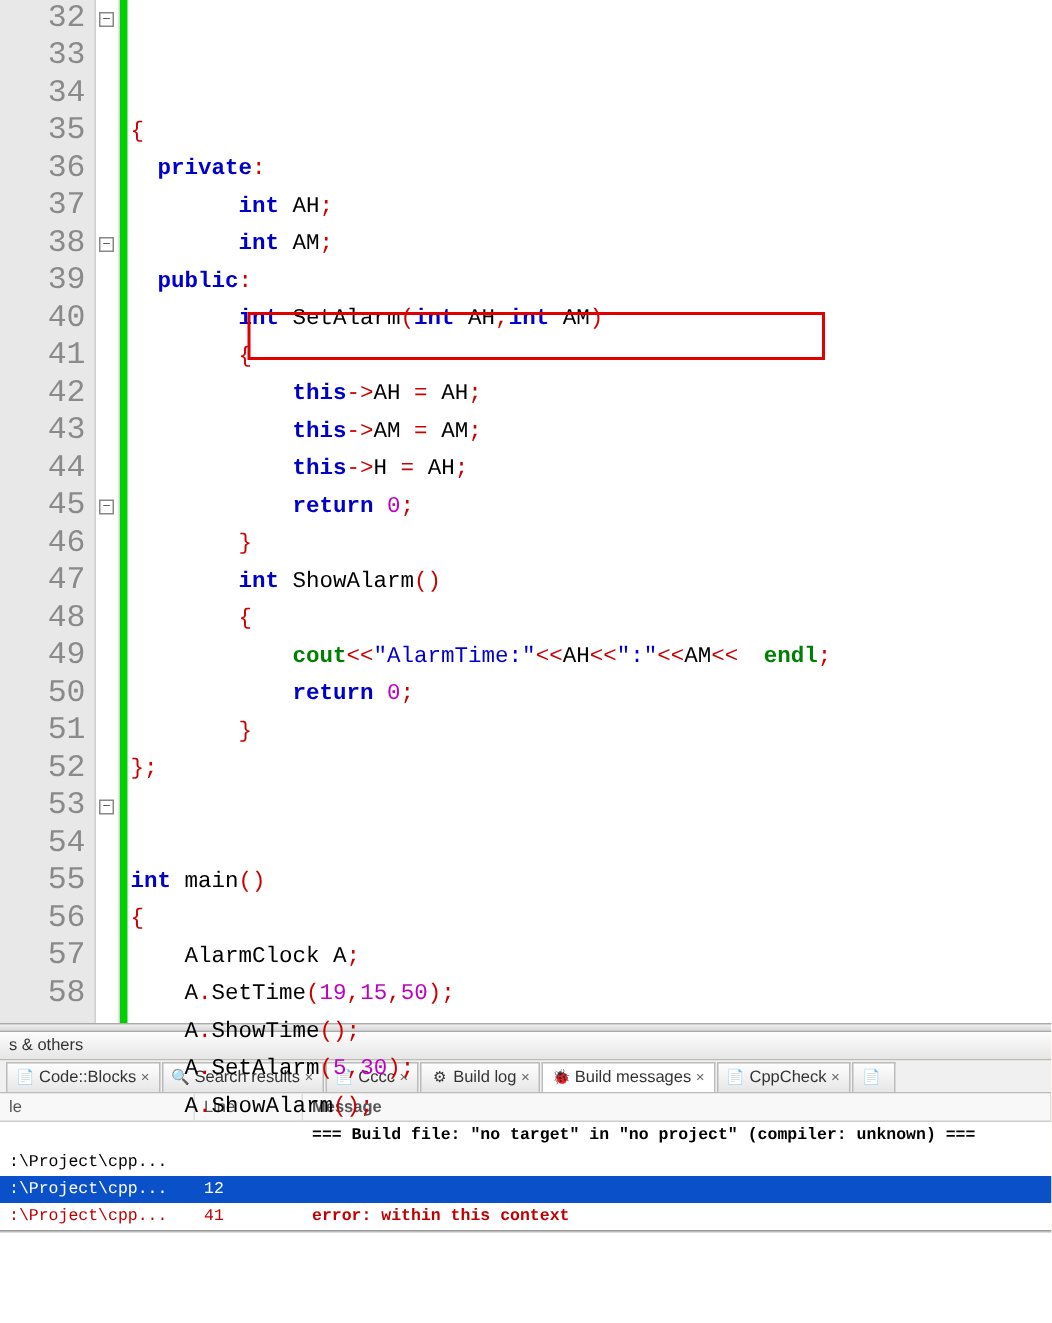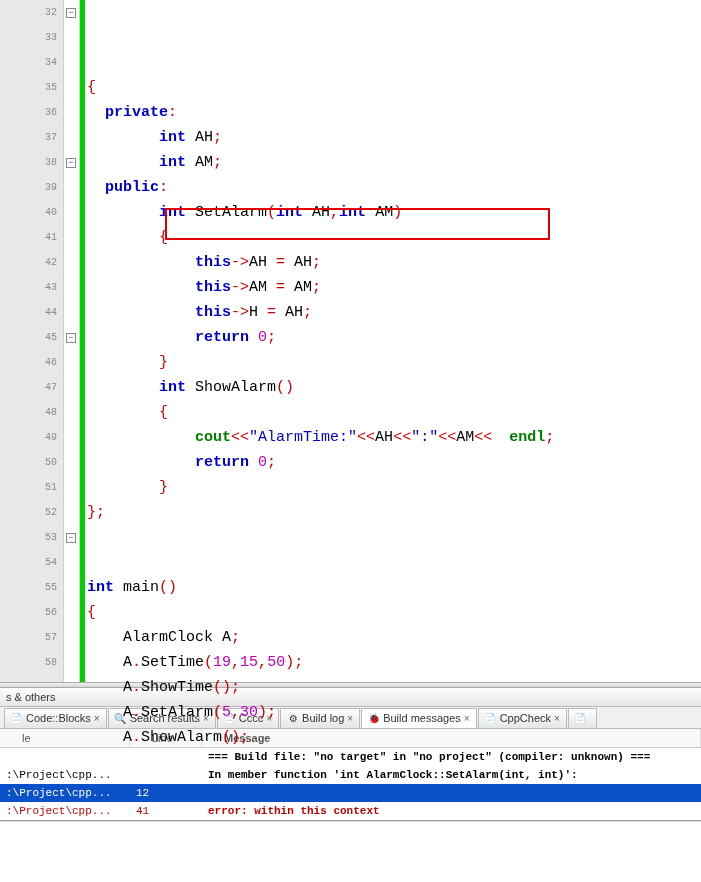--- a/index.html
+++ b/index.html
@@ -18,21 +18,21 @@
     background: #fff;
     position: relative;
   }
   .gutter {
     width: 64px;
     background: #e8e8e8;
     text-align: right;
     color: #8a8a8a;
     padding-right: 6px;
     line-height: 25px;
-    font-size: 10px;
+    font-size: 21px;
     border-right: 1px solid #d0d0d0;
     flex-shrink: 0;
   }
   .gutter div { height: 25px; }
   .fold-col {
     width: 16px;
     background: #fff;
     border-right: 1px solid #d0d0d0;
     line-height: 25px;
     flex-shrink: 0;
@@ -119,21 +119,21 @@
   .tab.active { background: #fff; }
   .tab .ico { width: 12px; height: 12px; margin-right: 3px; display: inline-flex; align-items: center; justify-content: center; font-size: 10px; }
   .tab .close { margin-left: 3px; color: #666; font-size: 10px; }
   .msg-header {
     display: flex;
     background: #f8f8f8;
     border-bottom: 1px solid #ccc;
     font-size: 11px;
     color: #555;
   }
-  .msg-header div { padding: 3px 22px; border-right: 1px solid #ddd; }
+  .msg-header div { padding: 3px 6px; border-right: 1px solid #ddd; }
   .col-file { width: 130px; flex-shrink: 0; }
   .col-line { width: 72px; flex-shrink: 0; }
   .col-msg { flex: 1; font-weight: bold; }
   .msg-body {
     font-family: "Courier New", monospace;
     font-size: 11px;
     background: #fff;
   }
   .msg-row {
     display: flex;
@@ -242,21 +242,20 @@
   </div>
   <div class="msg-body" id="msgbody">
       <div class="msg-row ">
         <div class="col-file"></div>
         <div class="col-line"></div>
         <div class="col-msg">=== Build file: "no target" in "no project" (compiler: unknown) ===</div>
       </div>
       <div class="msg-row ">
         <div class="col-file">:\Project\cpp...</div>
         <div class="col-line"></div>
-        <div class="col-msg">In member function 'int AlarmClock::SetAlarm(int, int)':</div>
       </div>
       <div class="msg-row sel">
         <div class="col-file">:\Project\cpp...</div>
         <div class="col-line">12</div>
       </div>
       <div class="msg-row err">
         <div class="col-file">:\Project\cpp...</div>
         <div class="col-line">41</div>
         <div class="col-msg">error: within this context</div>
       </div>

